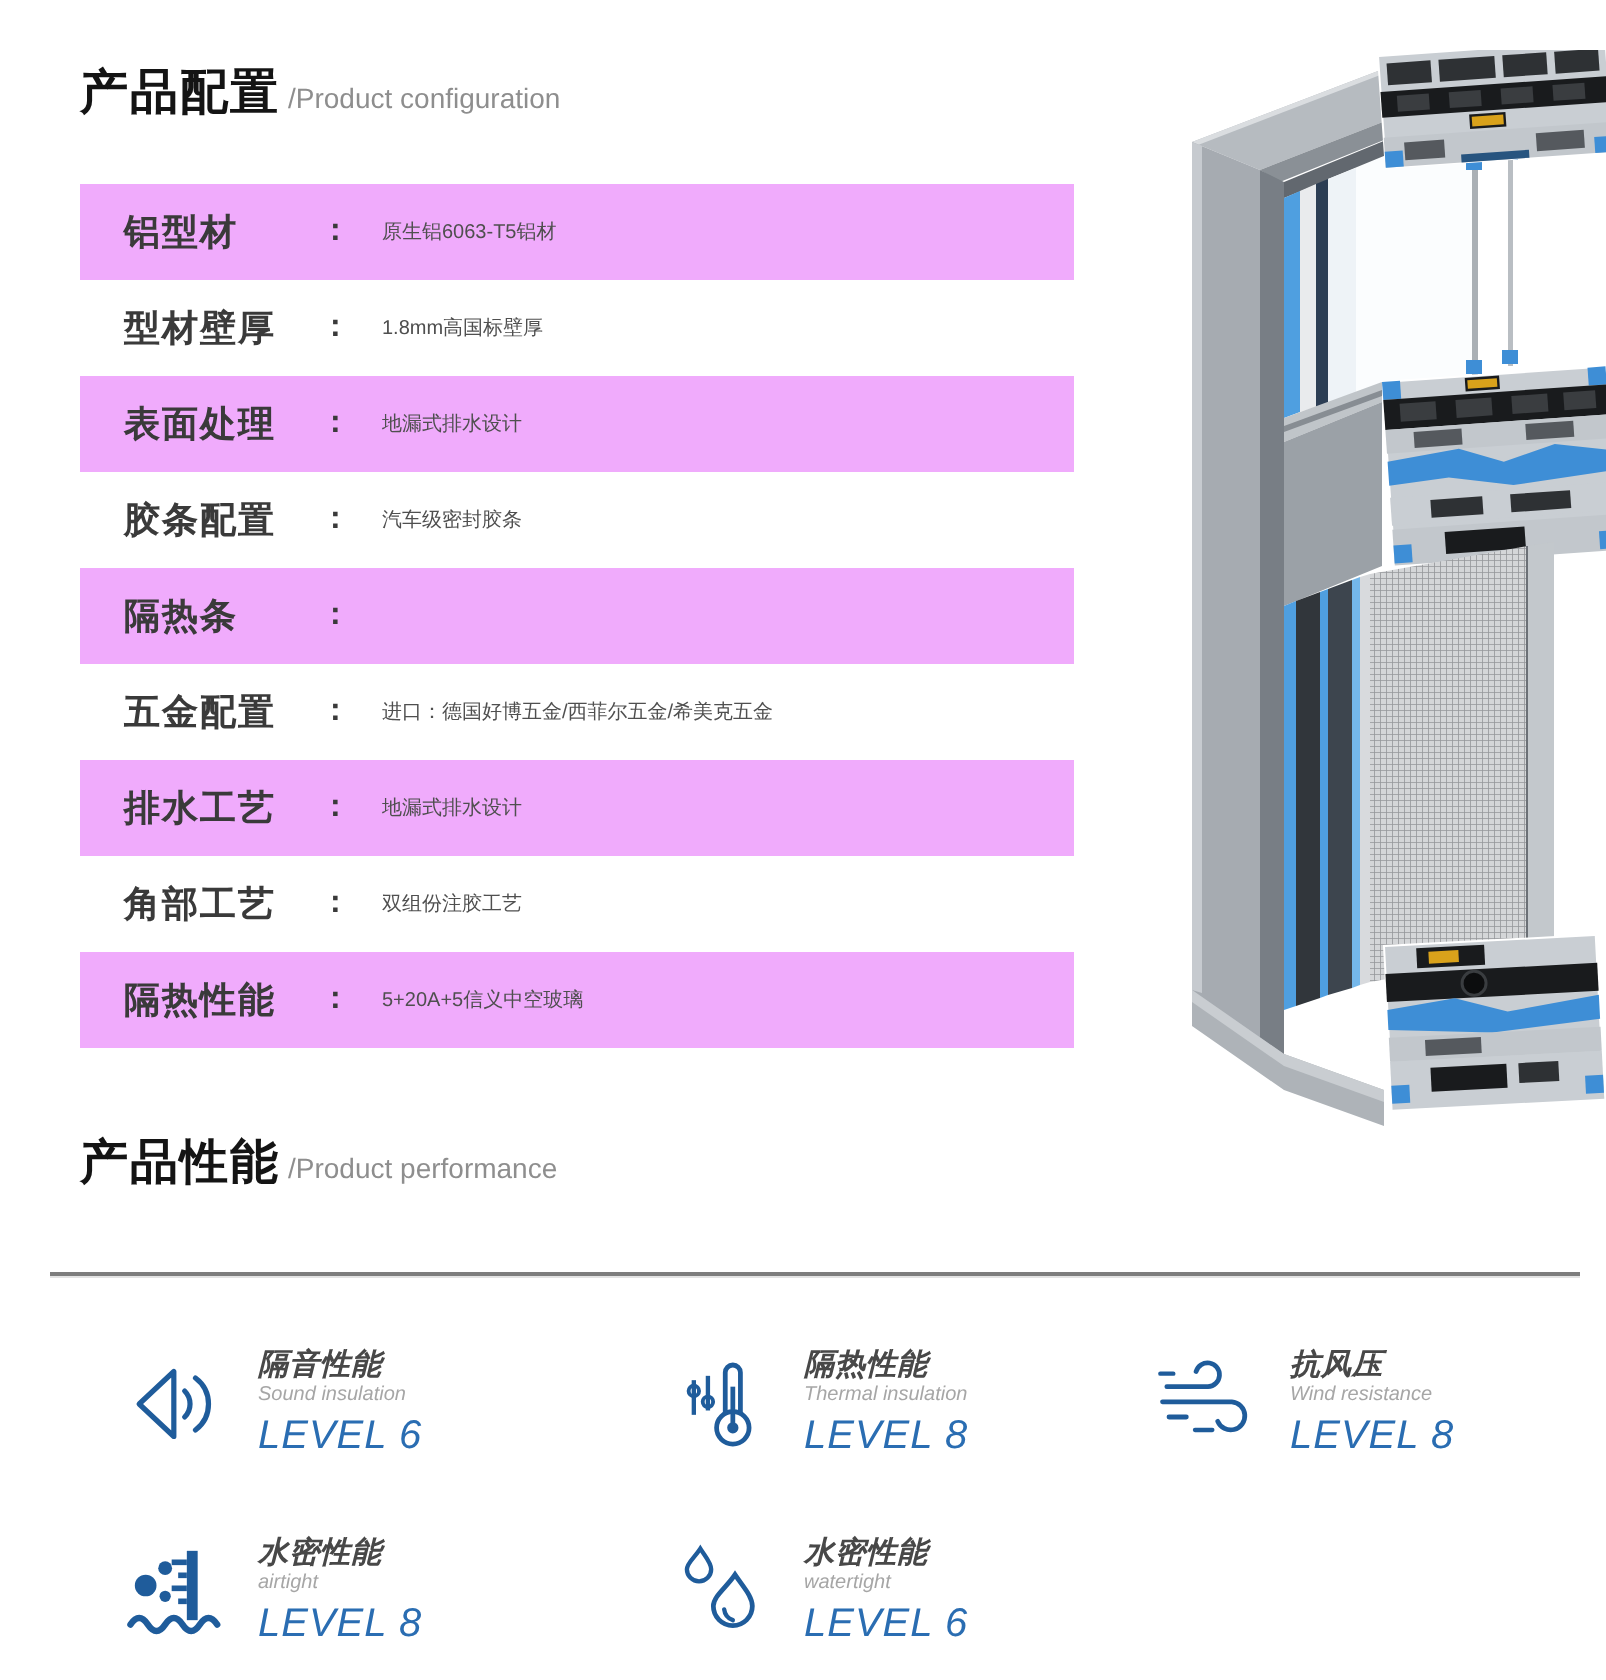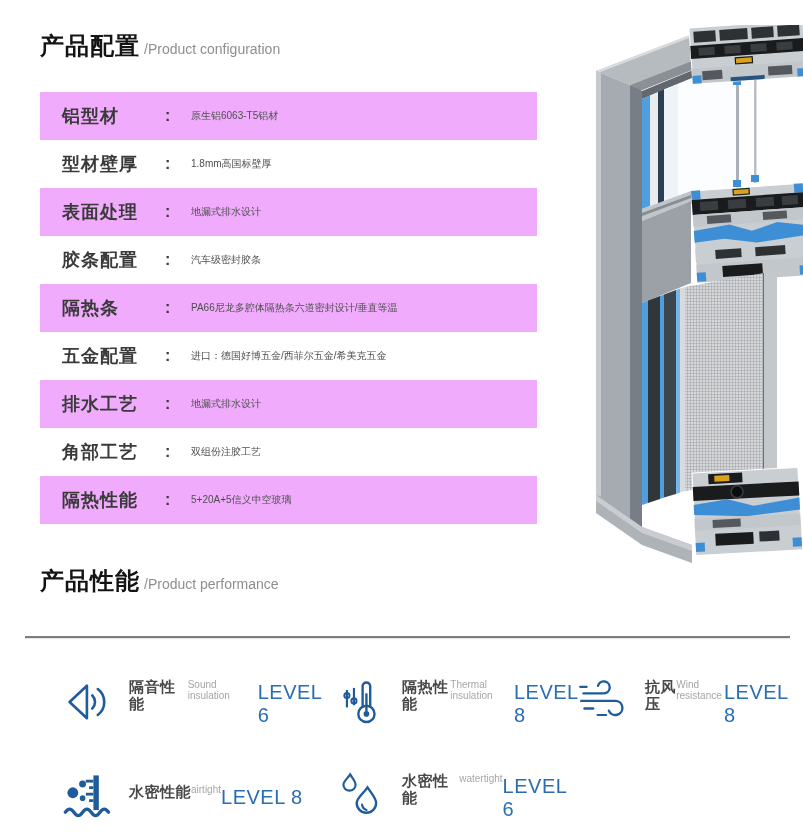--- a/index.html
+++ b/index.html
@@ -26,21 +26,21 @@
   .render-wrap{position:absolute;left:588px;top:25px;width:215px;height:540px;}
 
   
   .divider{position:absolute;left:25px;top:636px;width:765px;height:0;border-top:2px solid #7d7d7d;border-bottom:1px solid #e3e3e3;}
 
   
   .perf-grid{position:absolute;left:62px;top:668px;width:726px;display:grid;
     grid-template-columns:273px 243px 210px;grid-auto-rows:68px;row-gap:26px;}
   .perf-item{display:flex;align-items:center;gap:15px;}
   .perf-icon{width:52px;height:52px;flex:0 0 auto;}
-  .perf-text{display:flex;flex-direction:row;line-height:1.15;}
+  .perf-text{display:flex;flex-direction:column;line-height:1.15;font-style:italic;}
   .perf-zh{font-size:15px;color:#484848;font-weight:600;letter-spacing:0.5px;}
   .perf-en{font-size:10px;color:#a6a6a6;margin-top:1px;}
   .perf-level{font-size:20px;color:#2a6db2;margin-top:3px;letter-spacing:0.5px;}
 </style>
 </head>
 <body>
 
 <div class="section-title" id="config-title">
   <span class="title-zh">产品配置</span><span class="title-en">/Product configuration</span>
 </div>
@@ -62,21 +62,20 @@
     <span class="spec-value">地漏式排水设计</span>
   </div>
   <div class="spec-row">
     <span class="spec-label">胶条配置</span>
     <span class="spec-colon">:</span>
     <span class="spec-value">汽车级密封胶条</span>
   </div>
   <div class="spec-row alt">
     <span class="spec-label">隔热条</span>
     <span class="spec-colon">:</span>
-    <span class="spec-value">PA66尼龙多腔体隔热条六道密封设计/垂直等温</span>
   </div>
   <div class="spec-row">
     <span class="spec-label">五金配置</span>
     <span class="spec-colon">:</span>
     <span class="spec-value">进口：德国好博五金/西菲尔五金/希美克五金</span>
   </div>
   <div class="spec-row alt">
     <span class="spec-label">排水工艺</span>
     <span class="spec-colon">:</span>
     <span class="spec-value">地漏式排水设计</span>

